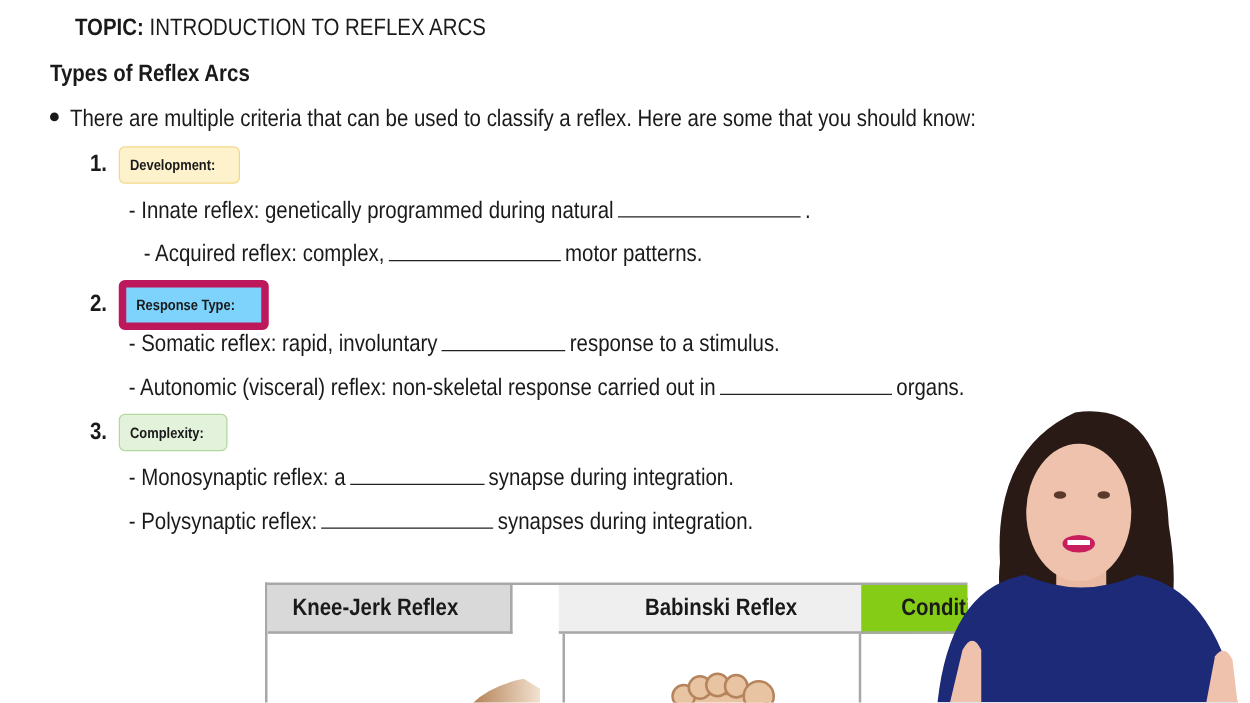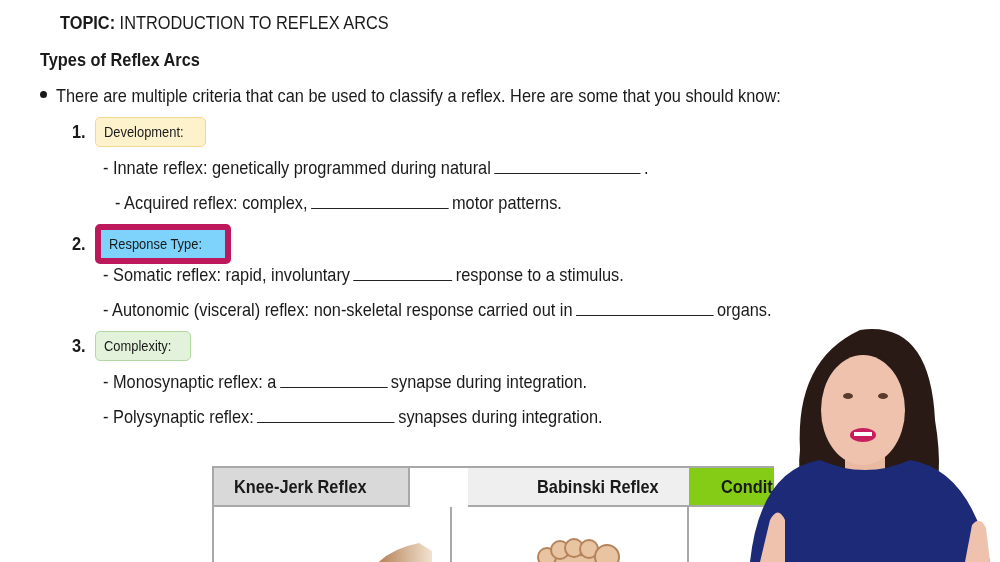--- a/index.html
+++ b/index.html
@@ -20,42 +20,42 @@
       text-decoration: underline; text-underline-offset: 3px; text-decoration-thickness: 1px;
     }
     .bullet-line { position: absolute; left: 40px; top: 85px; font-size: 19px; text-decoration: underline; }
     .bullet-dot {
       display: inline-block; width: 7px; height: 7px; border-radius: 50%;
       background: #1a1a1a; margin-right: 9px; vertical-align: middle; position: relative; top: -2px;
     }
     .crit { position: absolute; left: 72px; font-size: 19px; display: flex; align-items: center; }
     .crit-num { font-weight: bold; width: 24px; }
     .tag {
-      font-weight: normal; padding: 3px 8px; border-radius: 5px; margin-left: -1px; font-size: 15px;
+      font-weight: bold; padding: 3px 8px; border-radius: 5px; margin-left: -1px; font-size: 12px;
       line-height: 22px;
       text-align: center;
     }
     .tag.yellow { background: #fdf2cc; border: 1px solid #f2d88a; }
     .tag.blue { background: #7dd3fc; border: 6px solid #be185d; }
     .tag.green { background: #e3f2da; border: 1px solid #b3d8a0; }
     .sub { position: absolute; left: 103px; font-size: 19px; white-space: nowrap; }
     .blank { display: inline-block; border-bottom: 1px solid #222; height: 16px; vertical-align: baseline; margin: 0 4px; }
 
     .table-wrap {
       position: absolute; left: 212px; top: 466px; width: 560px; height: 110px;
       border: 2px solid #a8a8a8; border-right: none; border-bottom: none; overflow: hidden;
       background: #fff;
     }
     .th {
       position: absolute; top: 0; height: 39px; font-weight: bold; font-size: 19px;
       display: flex; align-items: center; justify-content: center;
       border-bottom: 2px solid #a8a8a8; border-right: 2px solid #a8a8a8; box-sizing: border-box;
     }
     .th.c1 { left: 0; width: 196px; background: #d9d9d9; }
-    .th.c2 { left: 254px; width: 282px; background: #efefef; }
+    .th.c2 { left: 233px; width: 282px; background: #efefef; }
     .th.c3 { left: 475px; width: 120px; background: #84cc16; justify-content: center; padding-left: 12px; }
     .td { position: absolute; top: 39px; height: 80px; border-right: 2px solid #a8a8a8; box-sizing: border-box; }
     .td.c1 { left: 0; width: 238px; }
     .td.c2 { left: 238px; width: 237px; }
     .td.c3 { left: 475px; width: 120px; }
 
     .presenter { position: absolute; left: 740px; top: 320px; width: 260px; height: 242px; }
   </style>
 </head>
 <body>

